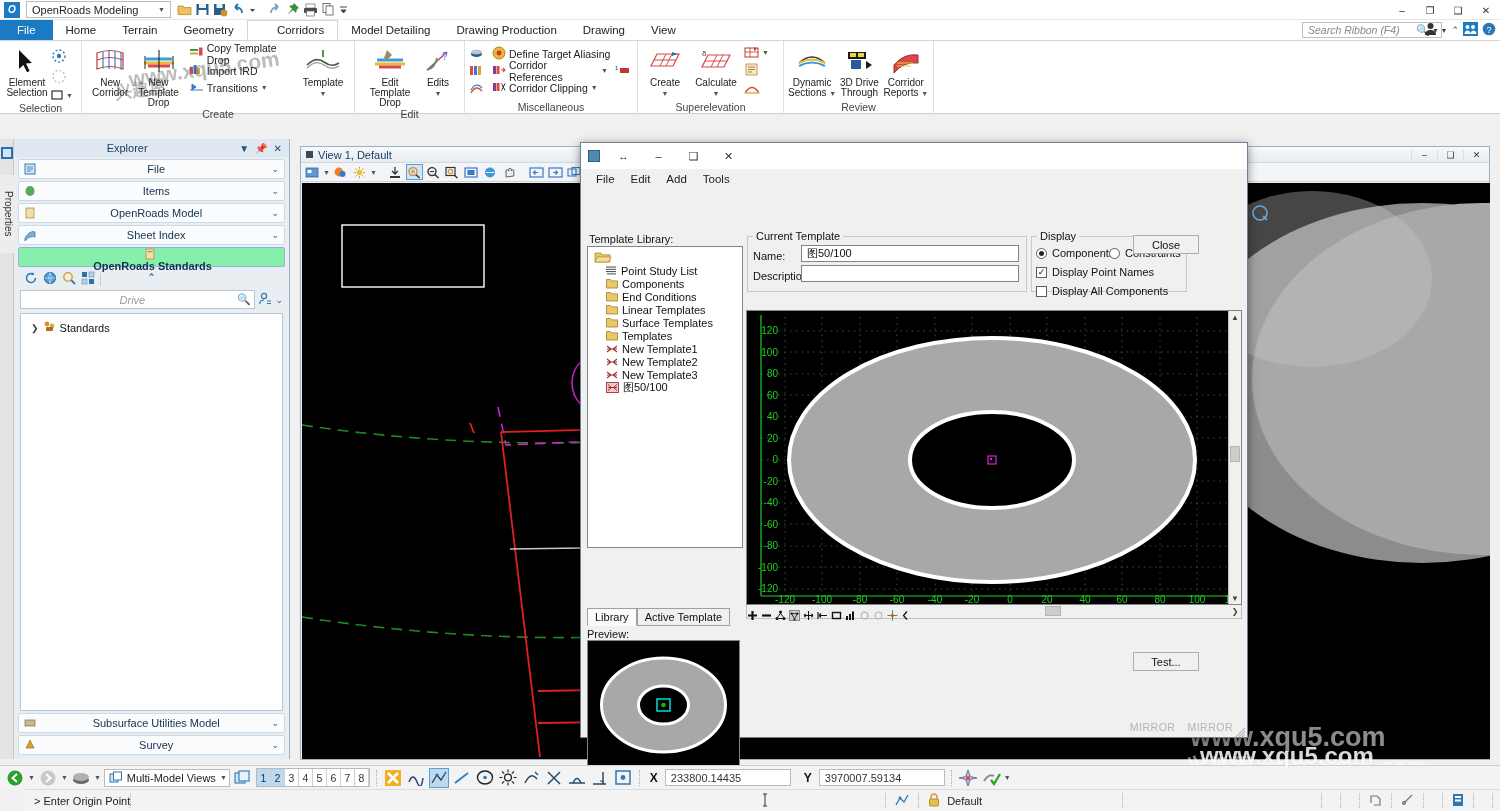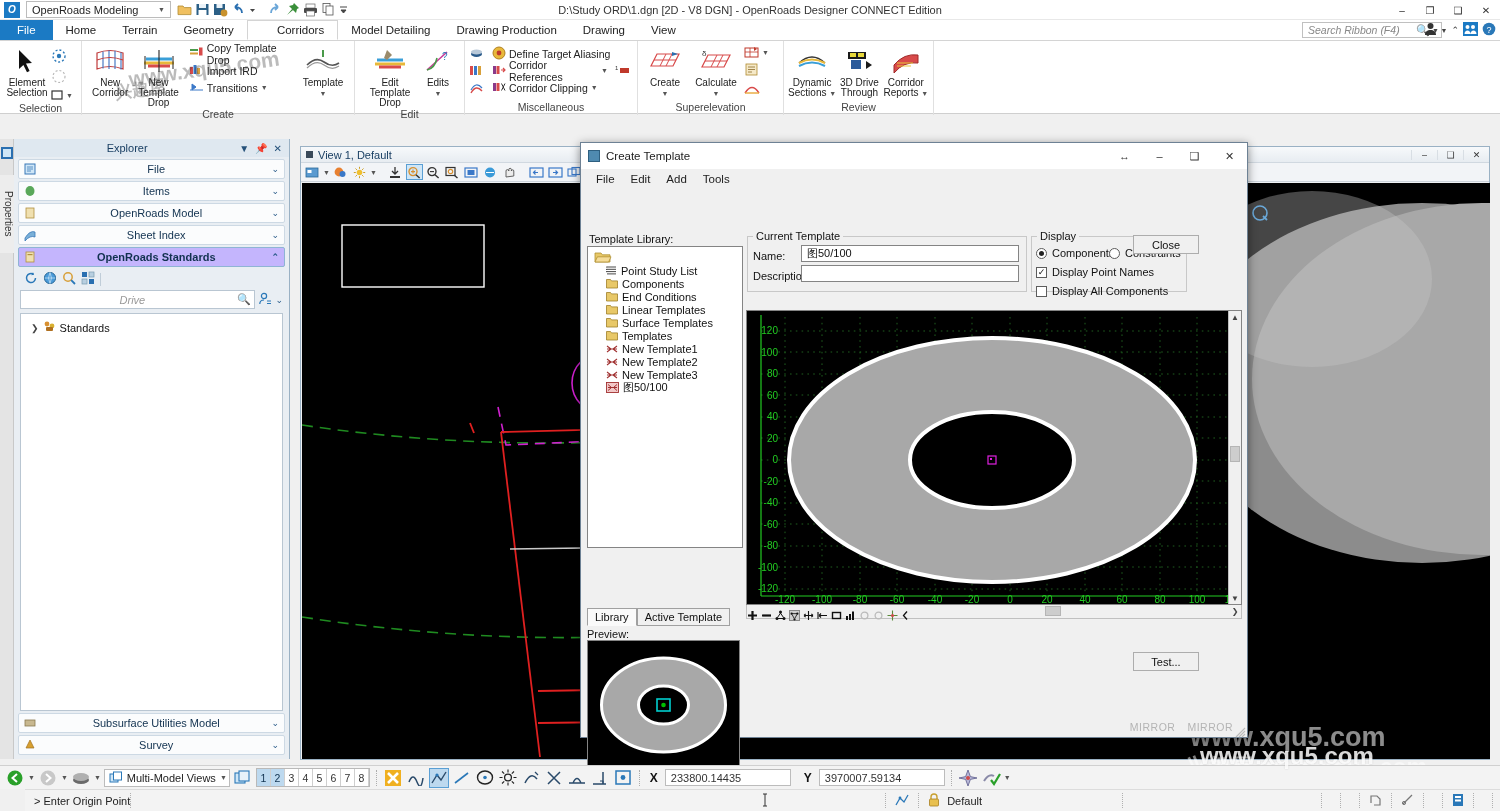--- a/index.html
+++ b/index.html
@@ -125,21 +125,21 @@
   .acc {
     margin: 2px 4px 0 4px; height: 20px; background: #fbfcfd;
     border: 1px solid #cdd9e4; border-radius: 2px;
     display: flex; align-items: center; padding: 0 5px; font-size: 11px;
     color: #11314f;
   }
   .acc .ai { width: 15px; display:flex; align-items:center; }
   .acc .al { flex: 1; padding-left: 2px; }
   .acc .ar { font-size: 9px; color: #2b5c8a; }
   .acc.open {
-    background: #c4b5fd; border-color: #8fb4d4; font-weight: bold;
+    background: #86efac; border-color: #8fb4d4; font-weight: bold; flex-direction: column;
   }
   .exp-tools {
     display: flex; align-items: center; gap: 5px; padding: 4px 8px 3px 10px;
   }
   .srchrow { padding: 0 6px 4px 6px; display: flex; align-items: center; gap: 3px;}
   .srchbox {
     flex: 1; height: 19px; background: #fff; border: 1px solid #b9c6d2;
     display: flex; align-items: center; padding: 0 3px 0 6px;
     font-size: 11px; color: #999; font-style: italic;
   }
@@ -391,21 +391,20 @@
       <i>
         <svg width="15" height="15" viewBox="0 0 15 15">
             <rect x="2" y="1.5" width="7" height="9" fill="#fff" stroke="#555" stroke-width=".8"></rect>
             <rect x="5" y="4" width="7" height="9" fill="#fff" stroke="#555" stroke-width=".8"></rect>
           </svg>
       </i>
       <i><svg width="9" height="15">
             <path d="M1 5h7M2 8l2.5 3L7 8z" stroke="#444" fill="#444" stroke-width="1"></path>
           </svg></i>
     </div>
-    <div class="title-text">D:\Study ORD\1.dgn [2D - V8 DGN] - OpenRoads Designer CONNECT Edition</div>
     <div class="wincontrols">
       <div>–</div>
       <div>❐</div>
       <div>❑</div>
       <div>✕</div>
     </div>
   </div>
 
   <div class="ribbon-tabs">
     <div class="rtab file">File</div>
@@ -1035,21 +1034,20 @@
       </svg>
     </div>
   </div>
 
   <div class="wm" style="left:1190px;top:722px;font-size:27px;">www.xqu5.com</div>
   <div class="wm" style="left:1185px;top:752px;font-size:23px;color:rgba(255,255,255,.5)">兴趣屋  www.xqu5.com</div>
 
   <div class="dlg">
     <div class="dlg-title">
       <span class="ic"></span>
-      <span class="t">Create Template</span>
       <span class="dlg-wc">
         <span>↔</span>
         <span>–</span>
         <span>❑</span>
         <span>✕</span>
       </span>
     </div>
     <div class="dlg-menu">
       <span>File</span>
       <span>Edit</span>

